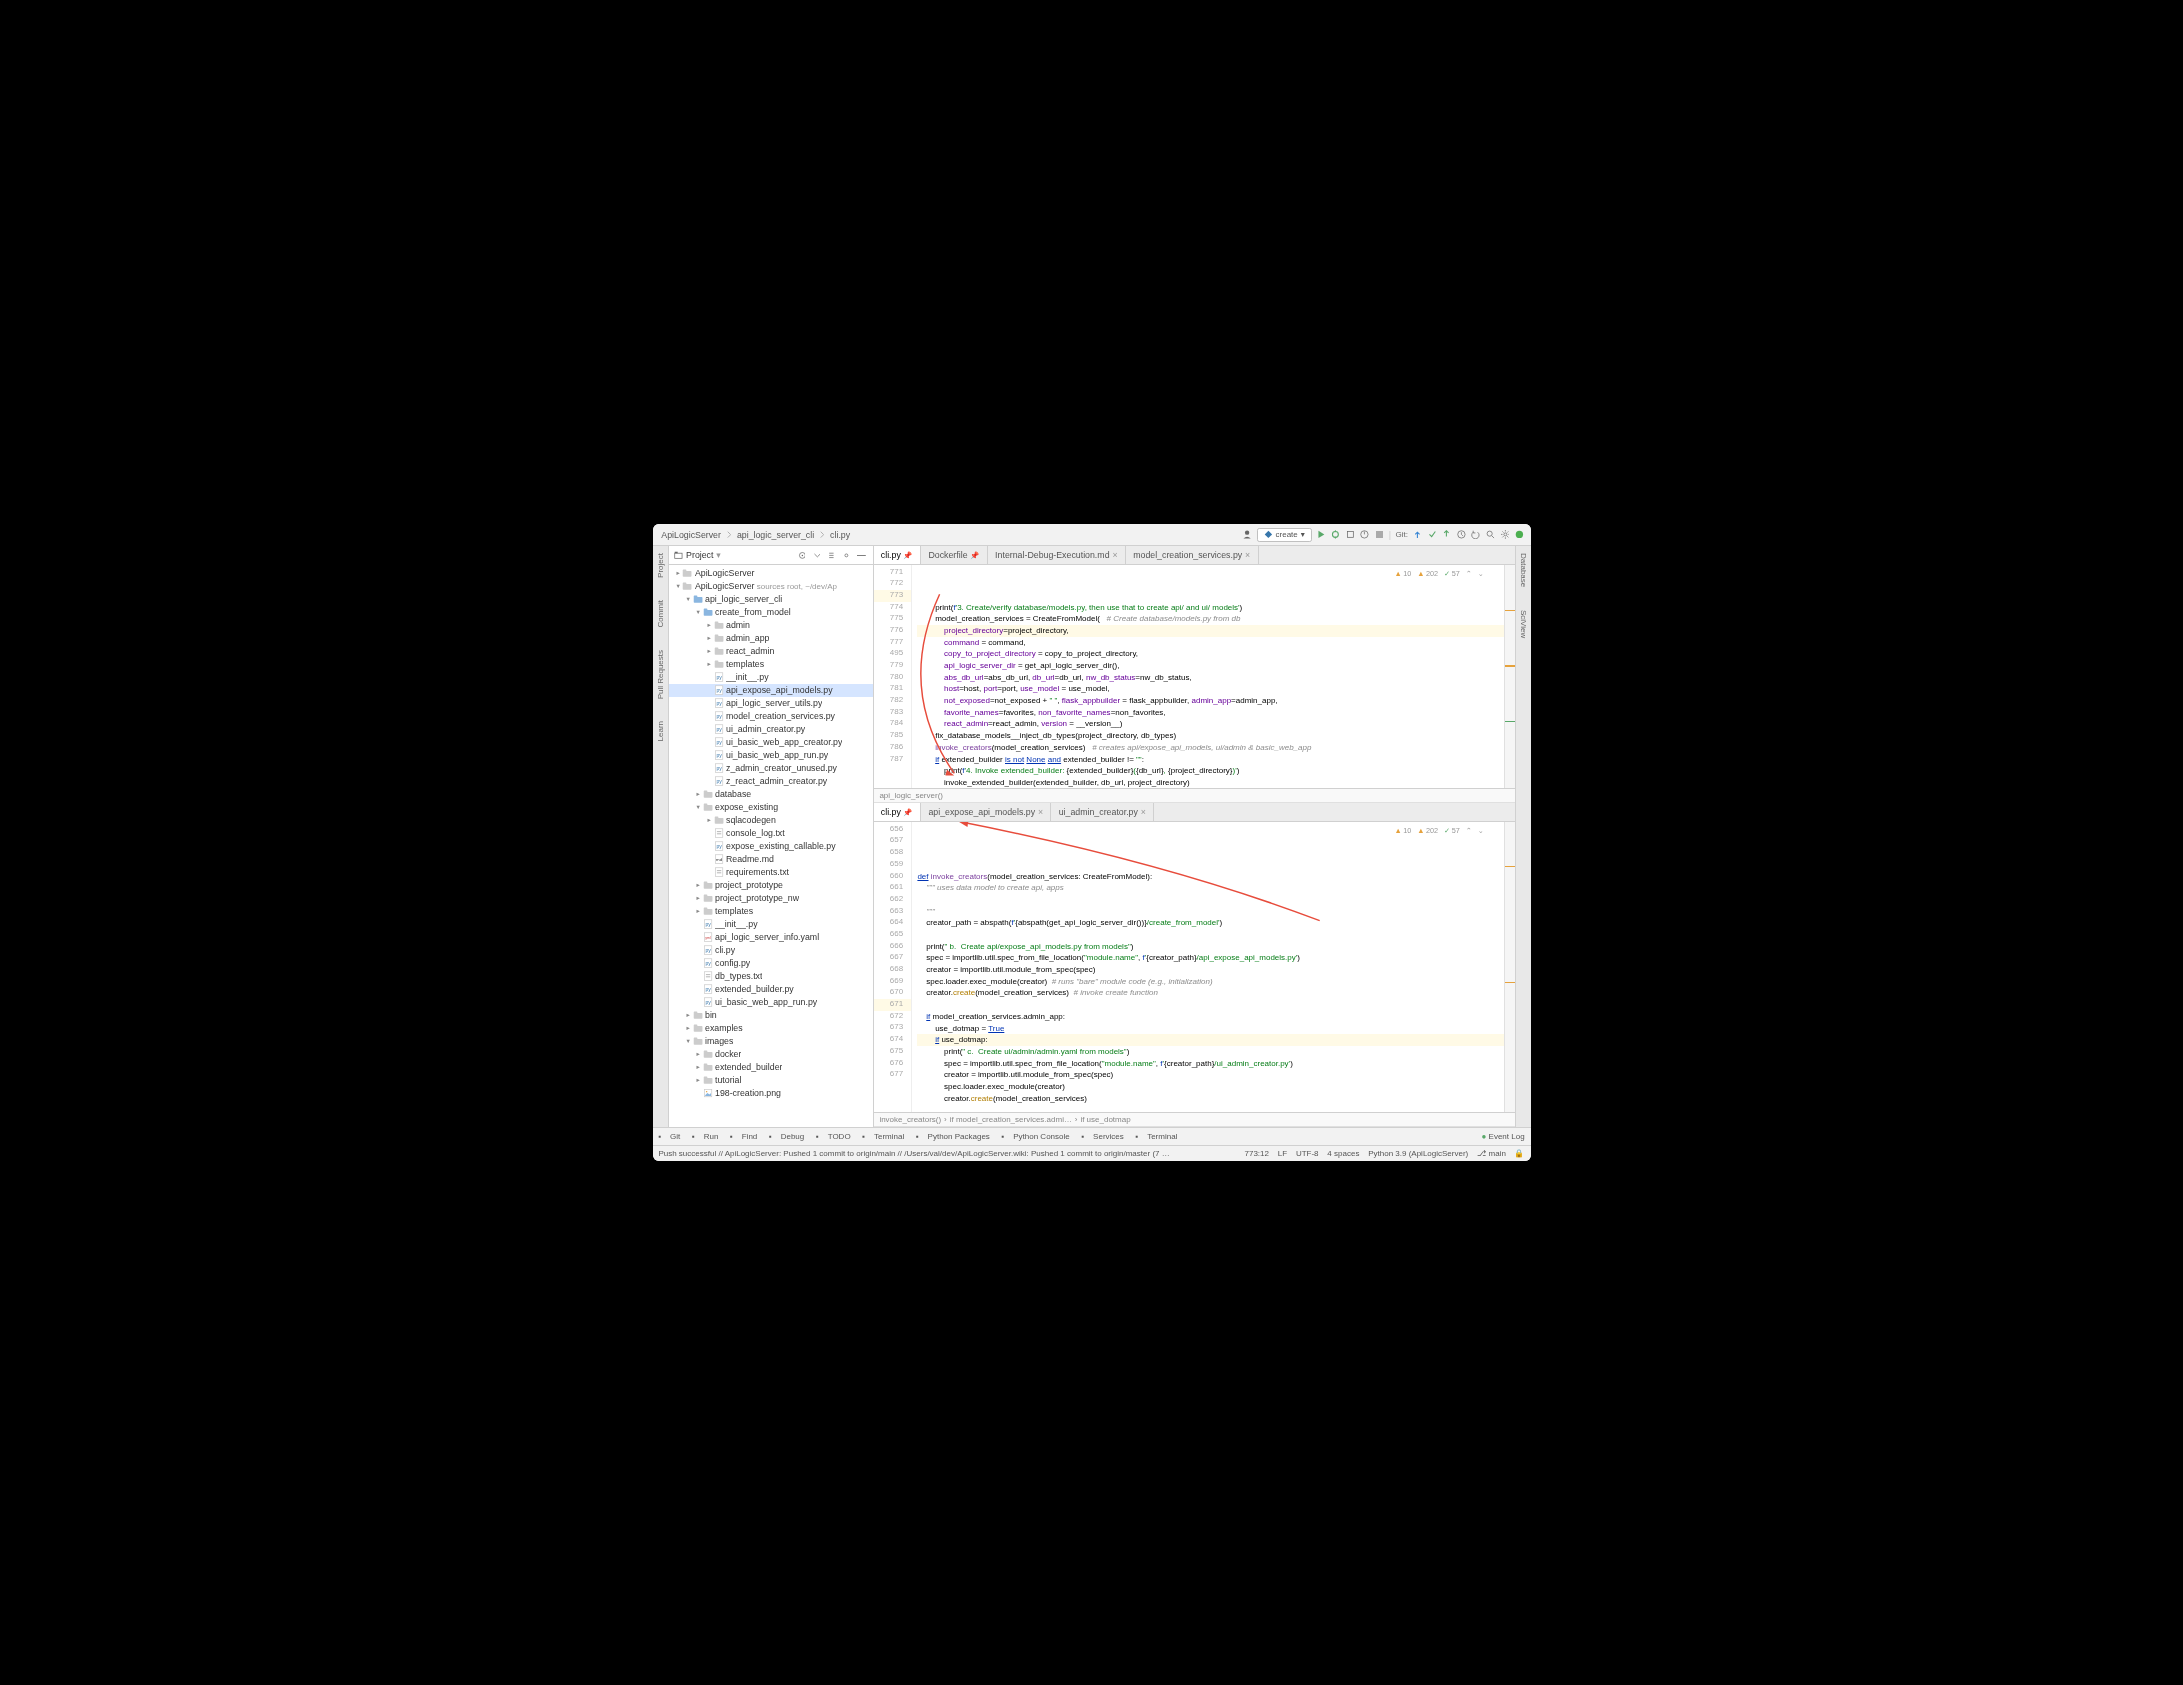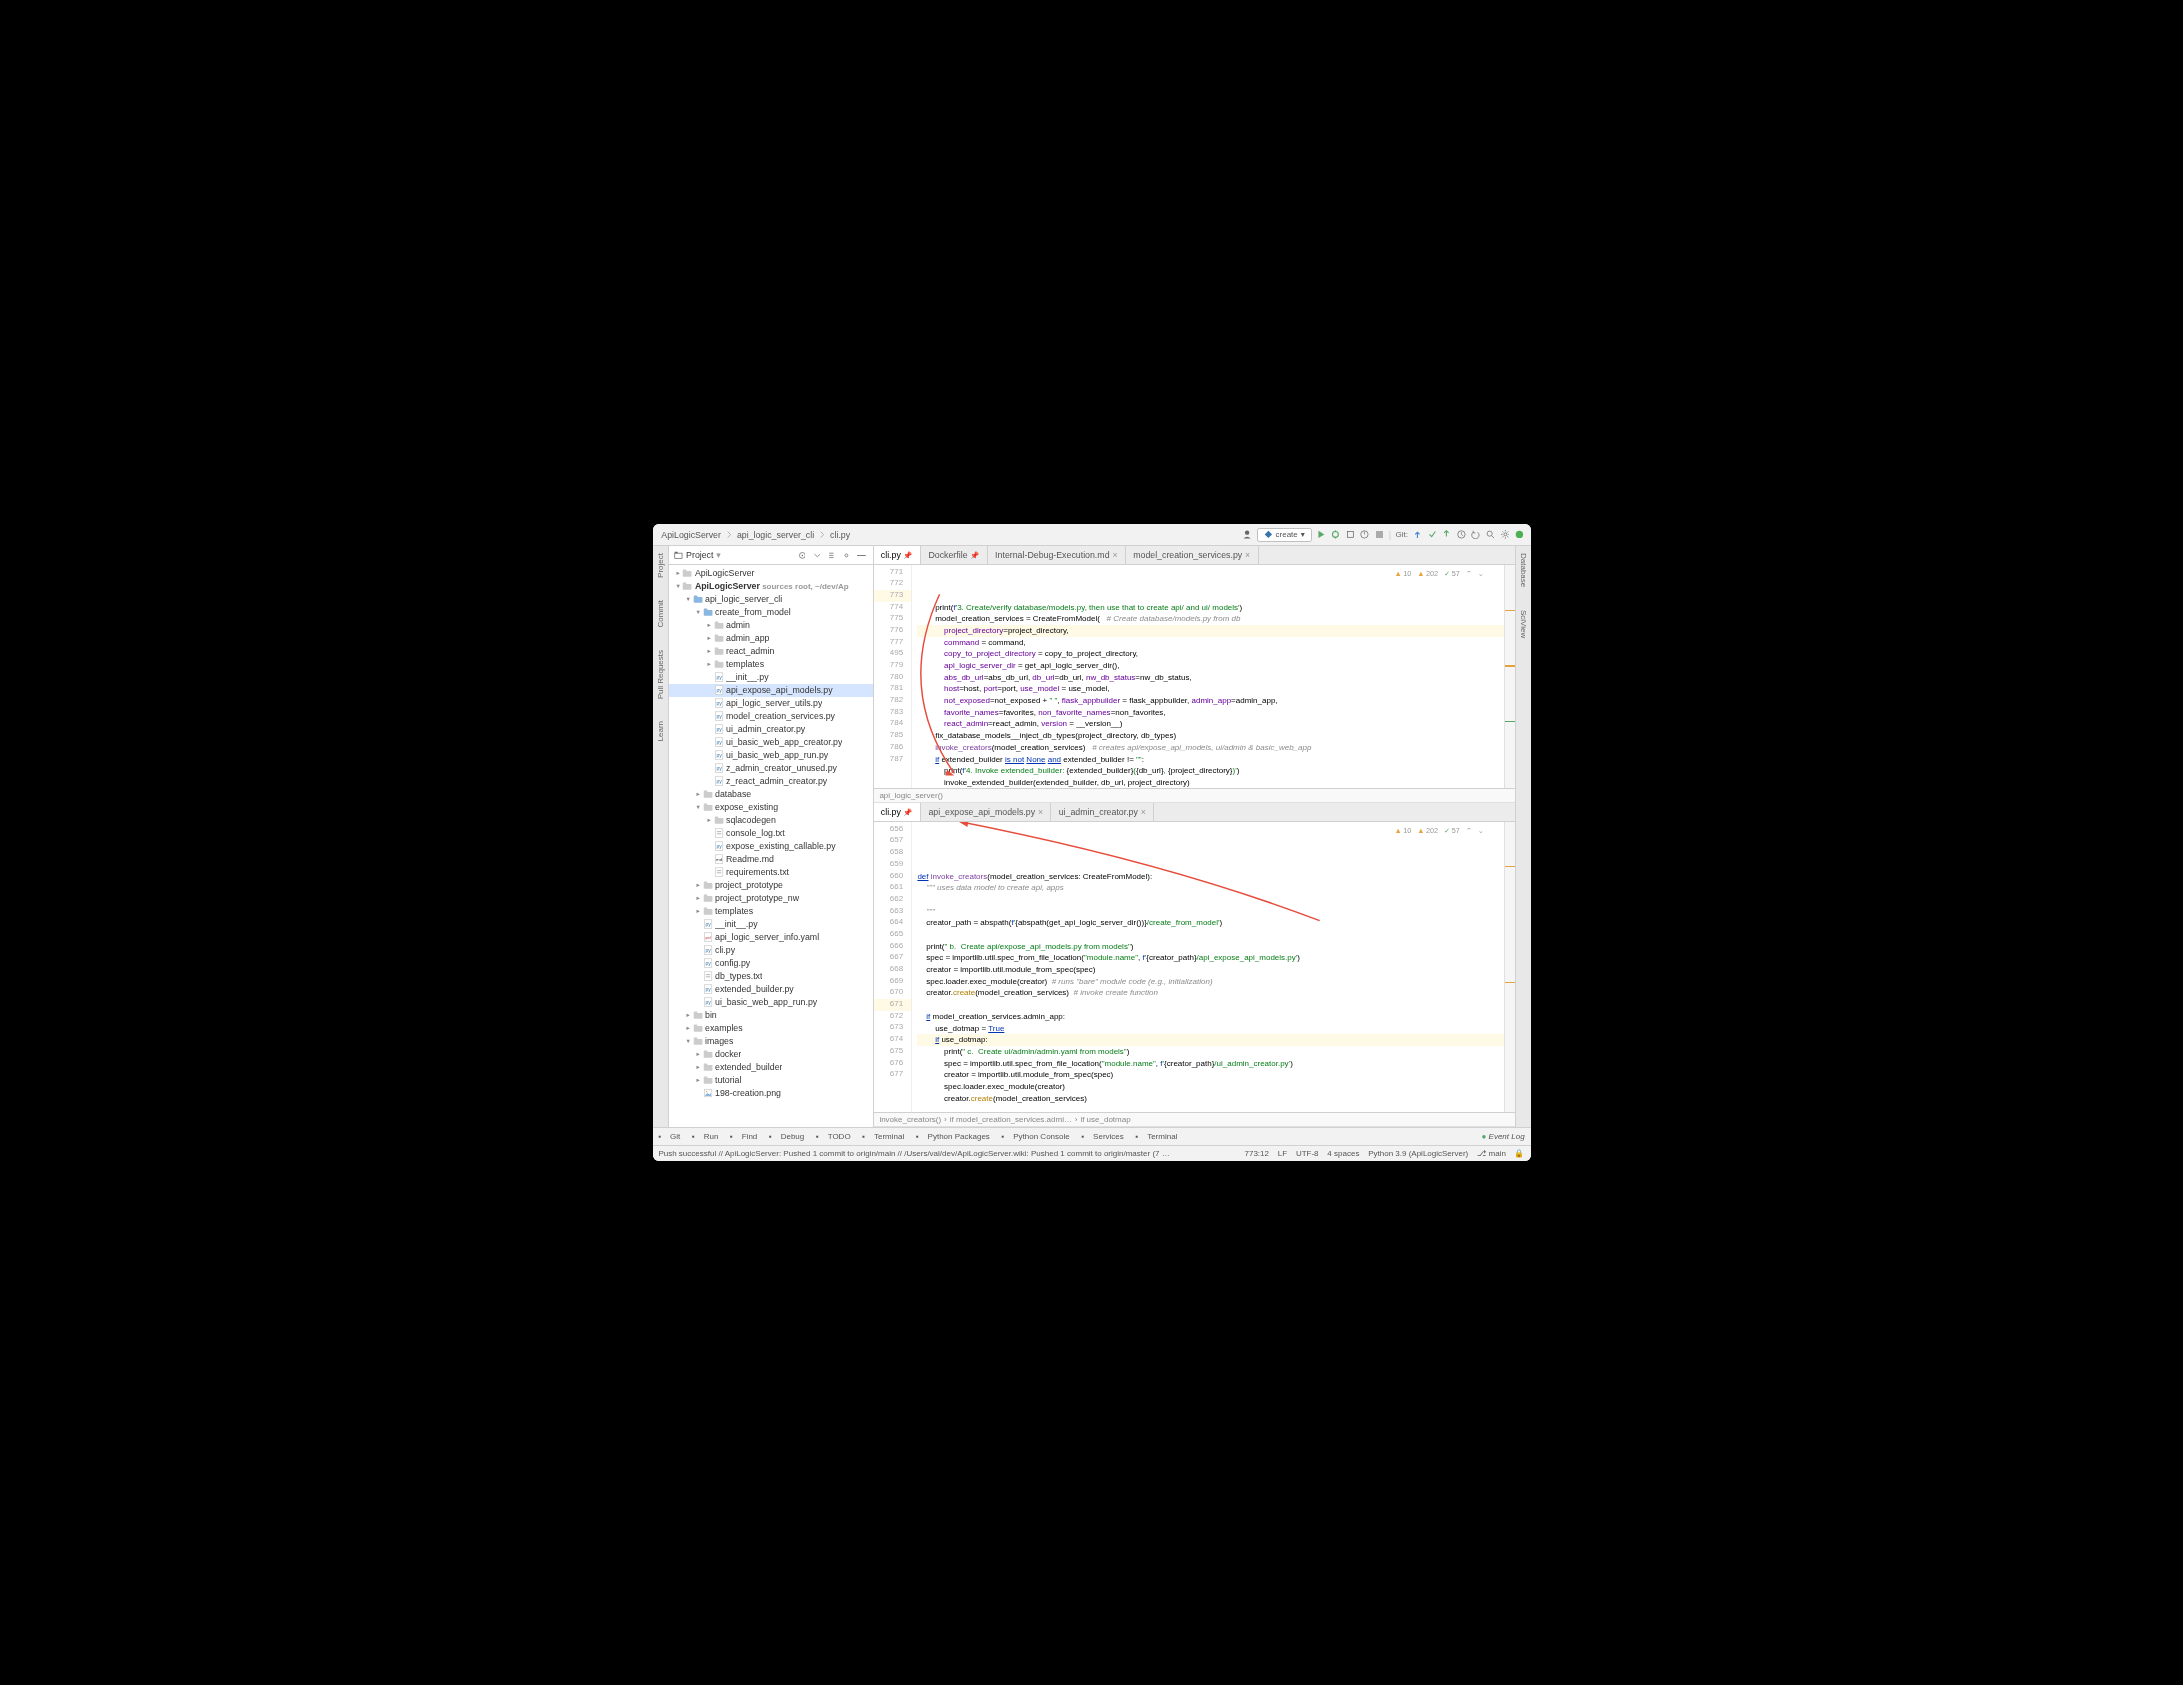--- a/index.html
+++ b/index.html
@@ -27,21 +27,21 @@
 .sidebar-header svg { margin-right: 2.9px; }
 .sidebar-header-icons { margin-left: auto; display: flex; gap: 4.4px; }
 .tree { flex: 1; overflow-y: auto; font-size: 8.8px; color: #333; padding: 1.5px 0; }
 .tree-row { display: flex; align-items: center; height: 13px; padding-right: 2.9px; white-space: nowrap; cursor: pointer; }
 .tree-row.selected { background: #d5e5ff; }
 .tree-indent { display: inline-block; }
 .tree-arrow { width: 7.3px; display: inline-flex; justify-content: center; color: #888; font-size: 6.6px; }
 .tree-icon { width: 11.7px; display: inline-flex; justify-content: center; margin-right: 1.5px; }
 .tree-label { overflow: hidden; text-overflow: ellipsis; }
 .tree-label .hint { color: #999; font-size: 8px; }
-.bold { font-weight: 700; }
+.bold { font-weight: 400; }
 .editor-area { flex: 1; display: flex; flex-direction: column; background: #fff; overflow: hidden; }
 .editor-tabs { height: 19px; border-bottom: 0.7px solid #d0d0d0; display: flex; align-items: stretch; background: #ececec; }
 .editor-tab { padding: 0 7.3px; display: flex; align-items: center; font-size: 8.8px; color: #555; border-right: 0.7px solid #d0d0d0; gap: 2.9px; cursor: pointer; }
 .editor-tab.active { background: #fff; color: #000; }
 .editor-split { flex: 1; display: flex; flex-direction: column; overflow: hidden; position: relative; }
 .editor-pane { flex: 1; display: flex; overflow: hidden; position: relative; border-bottom: 0.7px solid #d0d0d0; }
 .editor-pane:last-child { border-bottom: none; }
 .gutter { width: 38px; background: #fff; border-right: 0.7px solid #eee; text-align: right; font-family: "Menlo", monospace; font-size: 8px; color: #aaa; padding-top: 1.5px; }
 .gutter-line { height: 11.7px; padding-right: 7.3px; }
 .gutter-line.hl { background: #fffae6; }
@@ -843,21 +843,21 @@
         <span>Python Console</span>
       </div>
       <div class="bottom-tab">
         <span style="width:8.8px;height:8.8px;display:inline-block">▪</span>
         <span>Services</span>
       </div>
       <div class="bottom-tab">
         <span style="width:8.8px;height:8.8px;display:inline-block">▪</span>
         <span>Terminal</span>
       </div>
-      <div style="margin-left: auto; font-style: italic;"><span style="color:#59a869">●</span> Event Log</div>
+      <div style="margin-left: auto;"><span style="color:#59a869">●</span> Event Log</div>
     </div>
 
   <div class="status-bar">
     <span style="overflow:hidden;text-overflow:ellipsis;white-space:nowrap;max-width:512px">Push successful // ApiLogicServer: Pushed 1 commit to origin/main // /Users/val/dev/ApiLogicServer.wiki: Pushed 1 commit to origin/master (7 minutes ago)</span>
     <div class="status-right">
       <span>773:12</span>
       <span>LF</span>
       <span>UTF-8</span>
       <span>4 spaces</span>
       <span>Python 3.9 (ApiLogicServer)</span>

